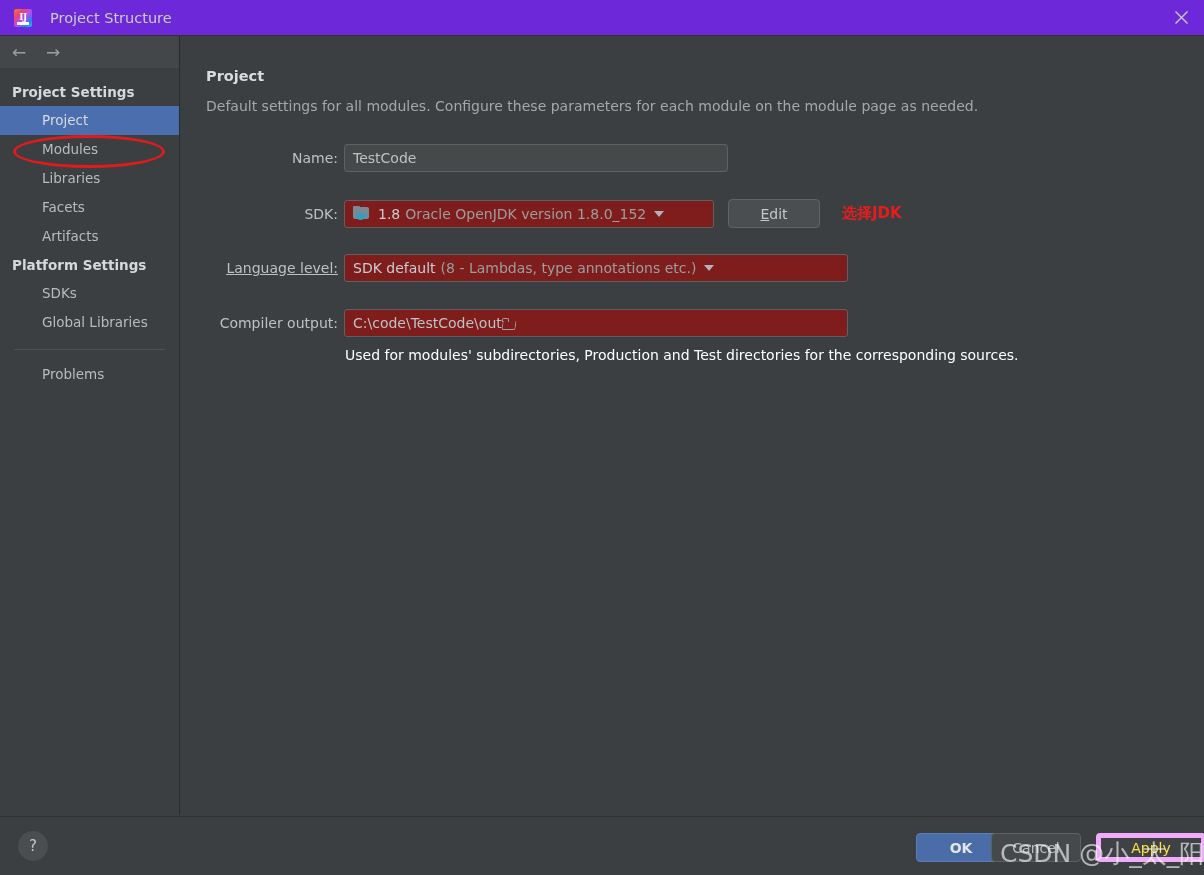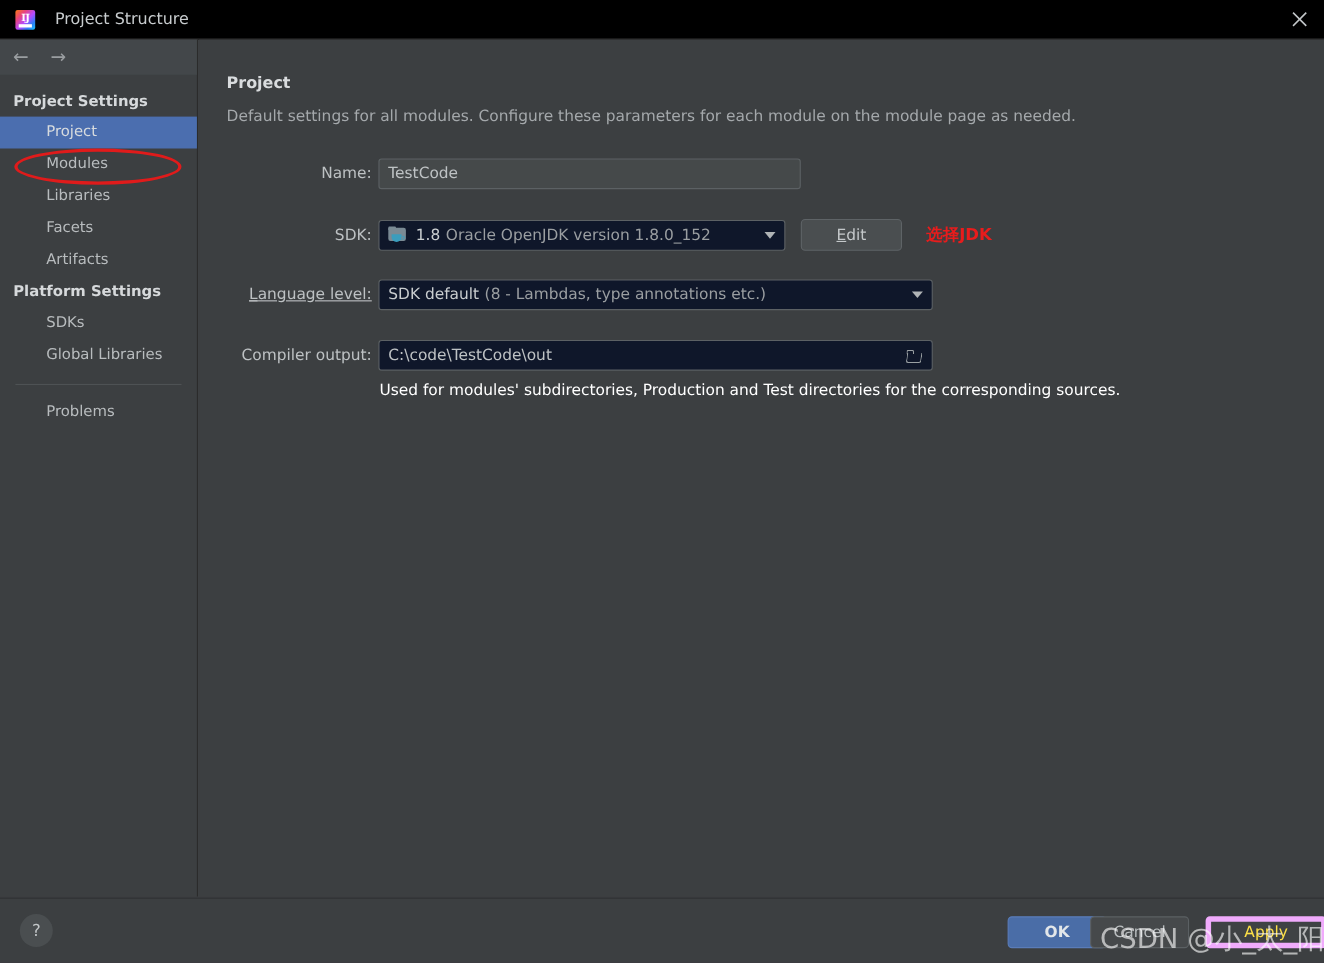--- a/index.html
+++ b/index.html
@@ -13,21 +13,21 @@
   #app {
     position: relative;
     width: 1204px; height: 875px;
     background: #3c3f41;
   }
 
   
   .titlebar {
     position: absolute; top: 0; left: 0;
     width: 1204px; height: 36px;
-    background: #000000;
+    background: #6d28d9;
     border-bottom: 1px solid #323232;
     display: flex; align-items: center;
   }
   .app-logo {
     width: 18px; height: 18px;
     margin-left: 14px;
     border-radius: 2px;
     position: relative;
     background: linear-gradient(135deg, #f97a12 0%, #e8447c 28%, #b64aff 55%, #2d7ff9 78%, #18c7ff 100%);
     display: flex; align-items: center; justify-content: center;
@@ -159,22 +159,22 @@
     padding: 0 8px;
     font-size: 14px;
     color: #bec2c4;
   }
   .w-name     { width: 384px; }
   .w-sdk      { width: 370px; }
   .w-lang     { width: 504px; }
   .w-compiler { width: 504px; }
 
   .combo-box {
-    background: #0f172a;
-    justify-content: space-between;
+    background: #7f1d1d;
+    justify-content: flex-start;
   }
   .combo-inner { display: flex; align-items: center; min-width: 0; }
   .combo-arrow {
     width: 0; height: 0;
     border-left: 5px solid transparent;
     border-right: 5px solid transparent;
     border-top: 6px solid #b0b4b6;
     margin-left: 8px; flex: none;
   }
   .sdk-version {

